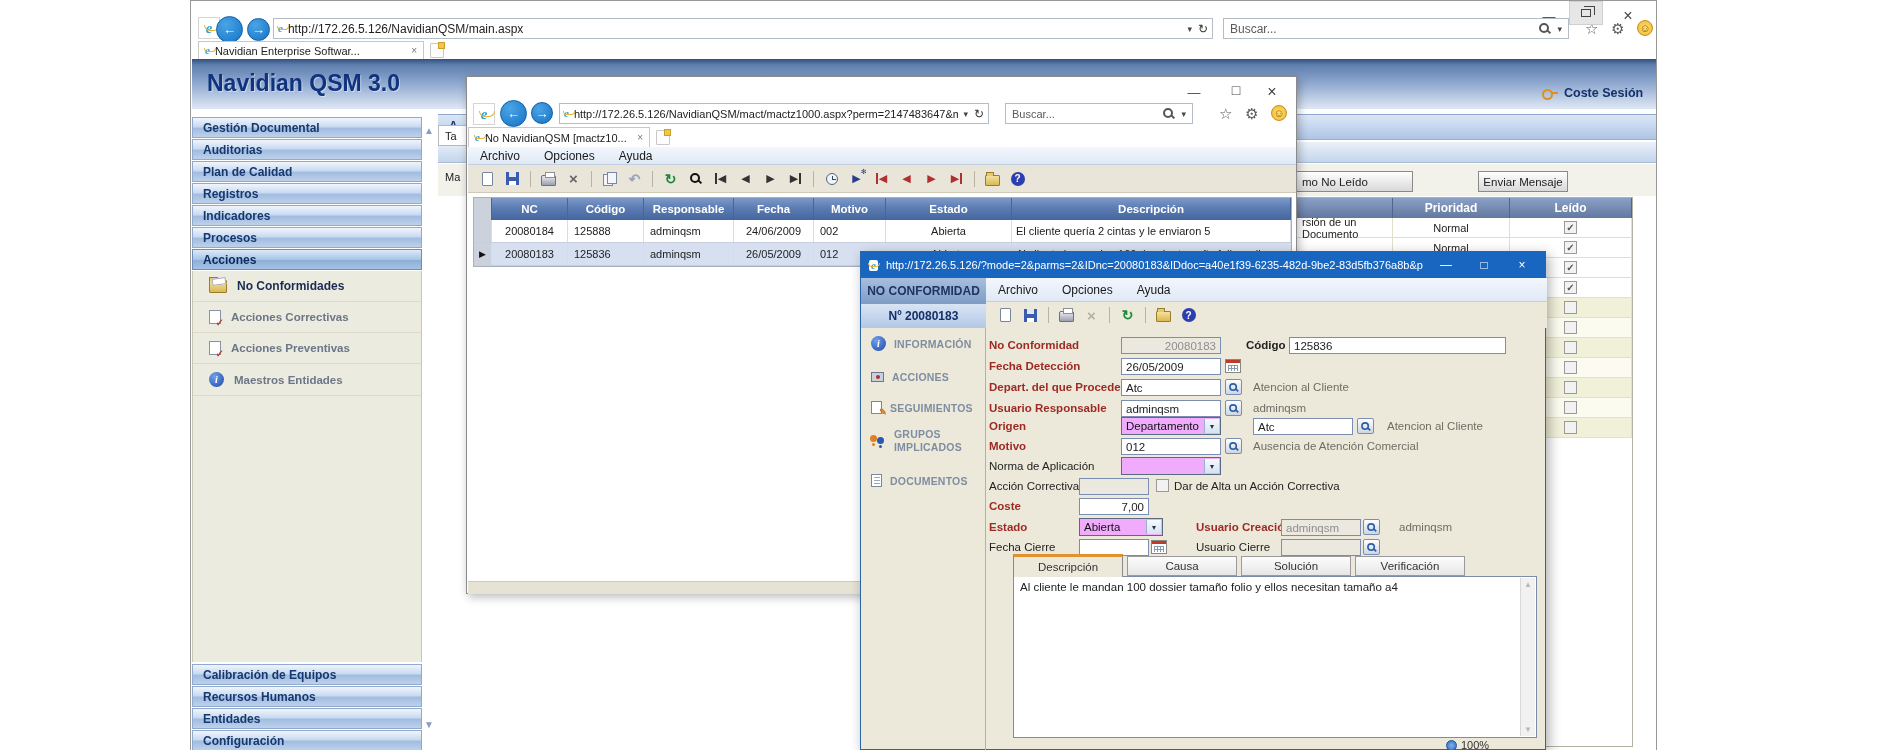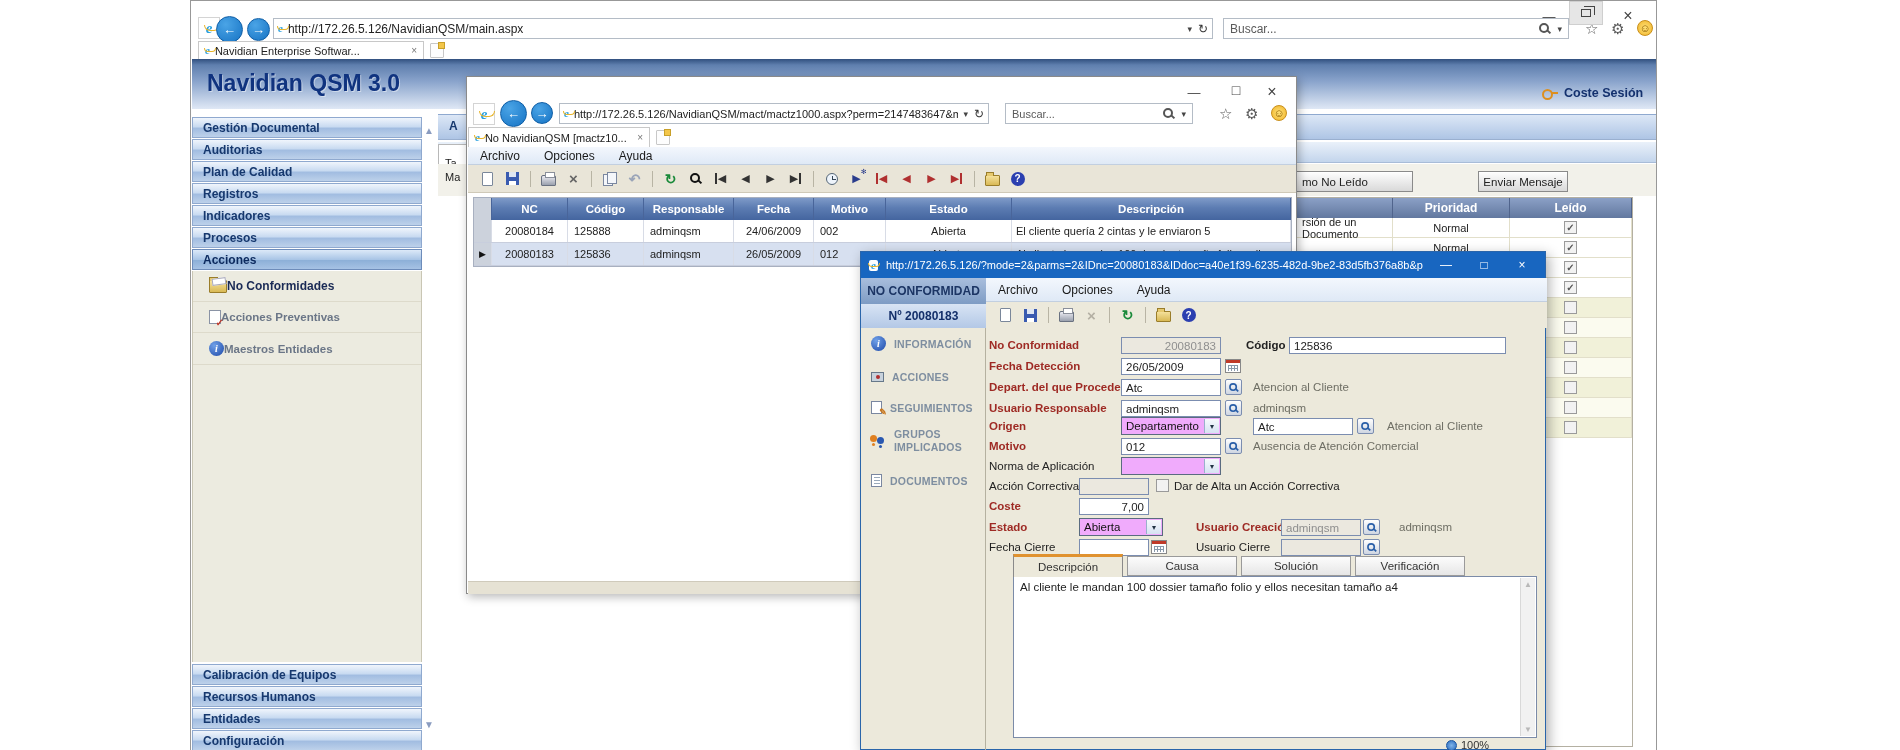--- a/index.html
+++ b/index.html
@@ -39,35 +39,35 @@
 .banner{position:absolute;left:1px;top:58px;width:1464px;height:50px;background:linear-gradient(180deg,#31507f 0,#5f7fae 12%,#8aa4cc 45%,#dfe8f5 100%)}
 .apptitle{position:absolute;left:15px;top:11px;font-size:23px;font-weight:bold;color:#10337f;text-shadow:1px 1px 0 rgba(255,255,255,.45)}
 .logout{position:absolute;left:1350px;top:27px;display:flex;align-items:center;gap:6px;font-size:12.5px;font-weight:bold;color:#14316e}
 .keyic{position:relative;width:16px;height:11px}
 .keyic:before{content:"";position:absolute;left:0;top:1px;width:7px;height:7px;border:2px solid #dd8f1f;border-radius:50%}
 .keyic:after{content:"";position:absolute;left:9px;top:4px;width:7px;height:2px;background:#dd8f1f;box-shadow:3px 2px 0 -1px #dd8f1f}
 .sidebar{position:absolute;left:1px;top:116px;width:230px}
 .sb-bar{height:21px;margin-bottom:1px;background:linear-gradient(180deg,#f0f5fc 0%,#c9dbf1 45%,#a2bde1 55%,#bdd1ea 100%);border:1px solid #8fa9cf;display:flex;align-items:center;padding-left:10px;font-size:12px;font-weight:bold;color:#16386e}
 .sb-bar.active{background:linear-gradient(180deg,#dce9f8 0%,#a9c5e6 50%,#8db0d8 55%,#a6c2e4 100%);border-color:#6d8cba;color:#0c2a5e}
 .submenu{position:absolute;left:1px;top:270px;width:230px;height:391px;background:#ecebe0;border-left:1px solid #c9c6b4;border-right:1px solid #c9c6b4}
-.subitem{display:flex;align-items:center;padding:8px 0 8px 16px;border-bottom:1px solid #dddacb;font-size:11.5px;font-weight:bold;color:#6b7687}
+.subitem{display:flex;align-items:center;gap:10px;padding:8px 0 8px 16px;border-bottom:1px solid #dddacb;font-size:11.5px;font-weight:bold;color:#6b7687}
 .subitem.sel{color:#1a2a55;font-size:12px}
 .sb-chev{position:absolute;font-size:10px;color:#8a9cc0}
 .folder-open{position:relative;width:18px;height:13px;background:linear-gradient(#f6e39c,#d9b955);border:1px solid #9a7d2a;border-radius:1px}
 .folder-open:before{content:"";position:absolute;left:-1px;top:-4px;width:7px;height:3px;background:#e6c96e;border:1px solid #9a7d2a;border-bottom:none}
 .folder-open:after{content:"";position:absolute;left:2px;top:-3px;width:12px;height:5px;background:#fff;border:1px solid #aab;transform:rotate(-8deg)}
 .doc-check{position:relative;width:12px;height:14px;background:#fff;border:1px solid #8a93a5}
 .doc-check:after{content:"✓";position:absolute;right:-4px;bottom:-5px;color:#c23a2a;font-weight:bold;font-size:10px}
 .info-badge{width:15px;height:15px;border-radius:50%;background:radial-gradient(circle at 35% 30%,#6fa0e8,#1d48a8);color:#fff;font-weight:bold;font-style:italic;font-size:10px;font-family:"Liberation Serif",serif;display:flex;align-items:center;justify-content:center}
 
 
 .bandA{position:absolute;left:247px;top:113px;width:1218px;height:26px;background:linear-gradient(180deg,#dce7f6,#aec5e5);border-top:1px solid #8fa9cf;border-bottom:1px solid #9ab0d0}
 .bandB{position:absolute;left:247px;top:141px;width:1218px;height:21px;background:linear-gradient(180deg,#eaf1fa,#c3d5ec);border-bottom:1px solid #a8bcd8}
 .fragA{position:absolute;left:258px;top:118px;font-size:12px;font-weight:bold;color:#16386e}
-.tabTa{position:absolute;left:247px;top:143px;width:30px;height:37px;background:#fff;border:1px solid #b8b8b8;font-size:11px;color:#222;display:flex;align-items:center;padding-left:6px}
+.tabTa{position:absolute;left:247px;top:124px;width:30px;height:21px;background:#fff;border:1px solid #b8b8b8;font-size:11px;color:#222;display:flex;align-items:center;padding-left:6px}
 .toolstrip{position:absolute;left:247px;top:163px;width:1218px;height:32px;background:#f2f1ea}
 .fragMa{position:absolute;left:254px;top:170px;font-size:11px;color:#222}
 .btn3d{background:linear-gradient(#fefefe,#d9d9d9);border:1px solid #8a8a8a;box-shadow:inset 0 1px 0 #fff;font-size:11.5px;color:#222;display:flex;align-items:center;position:absolute;height:21px}
 .listpanel{position:absolute;left:760px;top:196px;width:682px;height:550px;background:#fff;border:1px solid #b4b0a2}
 .lhead{display:flex;height:20px;background:linear-gradient(180deg,#8ba0c6,#62789f);color:#fff;font-weight:bold;font-size:12px}
 .lhead>div{display:flex;align-items:center;justify-content:center;border-right:1px solid #50648c}
 .mrow{display:flex;height:20px;border-bottom:1px solid #e2dfca;font-size:11px;color:#222}
 .mrow>div{display:flex;align-items:center;border-right:1px solid #e2dfca}
 .mrow .c-desc{flex:1}.mrow .c-pri{width:117px;justify-content:center}.mrow .c-lei{width:122px;justify-content:center}
 .lhead .c-desc{flex:1}.lhead .c-pri{width:117px}.lhead .c-lei{width:122px}
@@ -240,20 +240,24 @@
           <span>Acciones</span>
         </div>
     </div>
     <div class="submenu">
       <div class="subitem sel">
           <span class="folder-open"></span>
           <span>No Conformidades</span>
         </div>
       <div class="subitem">
           <span class="doc-check"></span>
+          <span>Acciones Correctivas</span>
+        </div>
+      <div class="subitem">
+          <span class="doc-check"></span>
           <span>Acciones Preventivas</span>
         </div>
       <div class="subitem">
           <span class="info-badge">i</span>
           <span>Maestros Entidades</span>
         </div>
     </div>
     <div class="sidebar" style="top:663px">
       <div class="sb-bar">
           <span>Calibración de Equipos</span>

